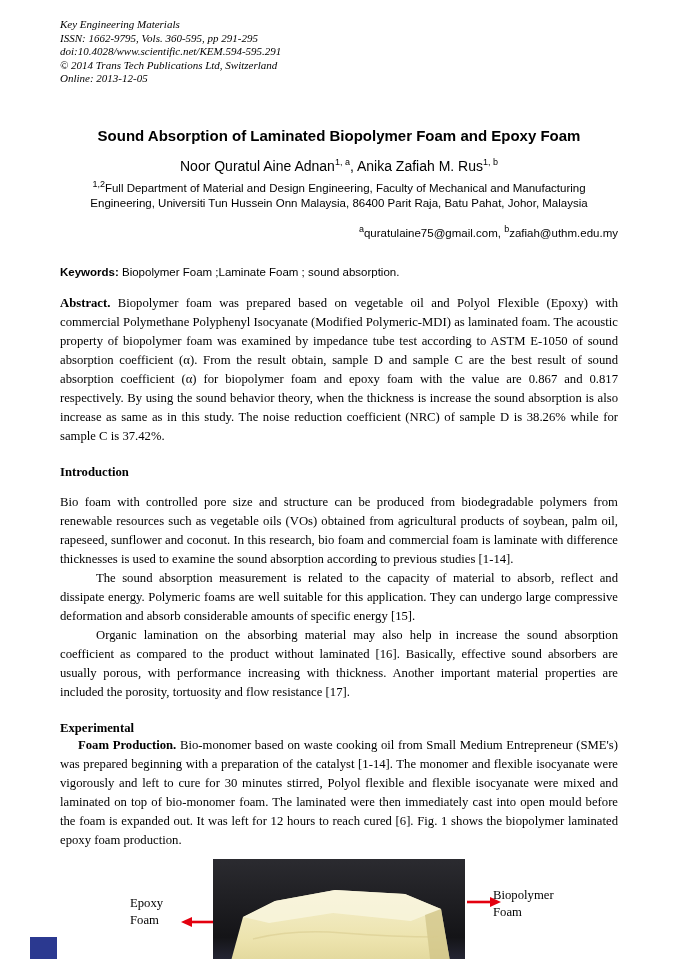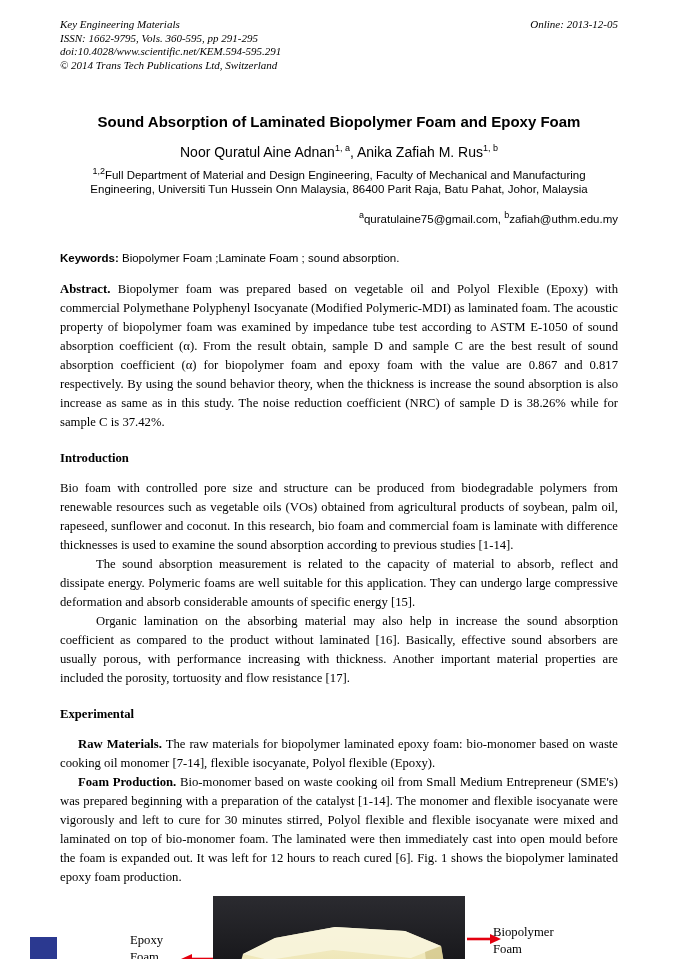--- a/index.html
+++ b/index.html
@@ -9,21 +9,21 @@
     width:678px; height:959px;
     margin:0 auto;
     background:#ffffff;
     overflow:hidden;
     font-family:"Liberation Serif", serif;
     color:#000;
   }
   .content { padding:18px 60px 0 60px; }
 
   
-  .header { display:flex; justify-content:space-between; align-items:flex-start; }
+  .header { display:flex; justify-content:space-between; align-items:flex-start;flex-direction:column; }
   .header-left div, .header-right {
     font-family:"Liberation Serif", serif;
     font-style:italic;
     font-size:11px; line-height:13.5px;
   }
 
   
   .paper-title {
     margin-top:40px;
     text-align:center;
@@ -139,23 +139,20 @@
     <div class="para abstract">
       <span class="bold-lead">Abstract.</span><span> Biopolymer foam was prepared based on vegetable oil and Polyol Flexible (Epoxy) with commercial Polymethane Polyphenyl Isocyanate (Modified Polymeric-MDI) as laminated foam. The acoustic property of biopolymer foam was examined by impedance tube test according to ASTM E-1050 of sound absorption coefficient (α). From the result obtain, sample D and sample C are the best result of sound absorption coefficient (α) for biopolymer foam and epoxy foam with the value are 0.867 and 0.817 respectively. By using the sound behavior theory, when the thickness is increase the sound absorption is also increase as same as in this study. The noise reduction coefficient (NRC) of sample D is 38.26% while for sample C is 37.42%.</span>
     </div>
 
     <div class="section-heading">Introduction</div>
     <div class="para after-heading">Bio foam  with controlled pore size and structure can be produced from biodegradable polymers from renewable resources such as vegetable oils (VOs) obtained from agricultural products of soybean, palm oil, rapeseed, sunflower and coconut. In this research, bio foam and commercial foam is laminate with difference thicknesses is used to examine the sound absorption according to previous studies [1-14].</div>
     <div class="para indent">The sound absorption measurement is related to the capacity of material to absorb, reflect and dissipate energy. Polymeric foams are well suitable for this application. They can undergo large compressive deformation and absorb considerable amounts of specific energy [15].</div>
     <div class="para indent">Organic lamination on the absorbing material may also help in increase the sound absorption coefficient as compared to the product without laminated [16]. Basically, effective sound absorbers are usually porous, with performance increasing with thickness. Another important material properties are included the porosity, tortuosity and flow resistance [17].</div>
 
     <div class="section-heading">Experimental</div>
-    <div class="para after-heading indent-sm">
-      <span class="bold-lead">Raw Materials.</span><span> The raw materials for biopolymer laminated epoxy foam: bio-monomer based on waste cooking oil monomer [7-14], flexible isocyanate, Polyol flexible (Epoxy).</span>
-    </div>
     <div class="para indent-sm">
       <span class="bold-lead">Foam Production.</span><span> Bio-monomer based on waste cooking oil from Small Medium Entrepreneur (SME's) was prepared beginning with a preparation of the catalyst [1-14]. The monomer and flexible isocyanate were vigorously and left to cure for 30 minutes stirred, Polyol flexible and flexible isocyanate were mixed and laminated on top of bio-monomer foam. The laminated were then immediately cast into open mould before the foam is expanded out. It was left for 12 hours to reach cured [6]. Fig. 1 shows the biopolymer laminated epoxy foam production.</span>
     </div>
 
     <div class="figure">
       <div class="fig-row">
 
         <div class="fig-label fig-label-left">
           <div>Epoxy</div>
           <div>Foam</div>

